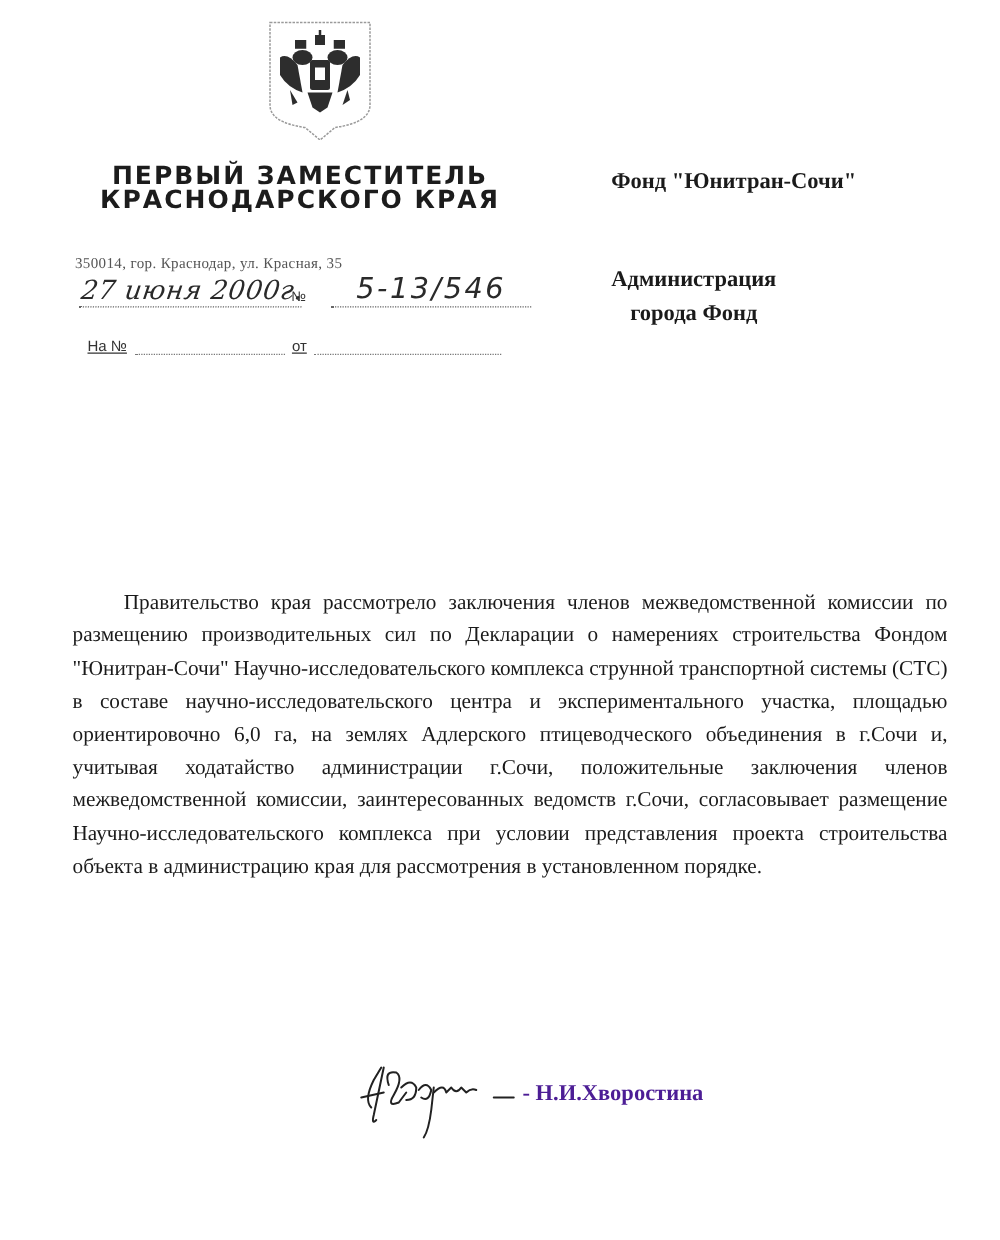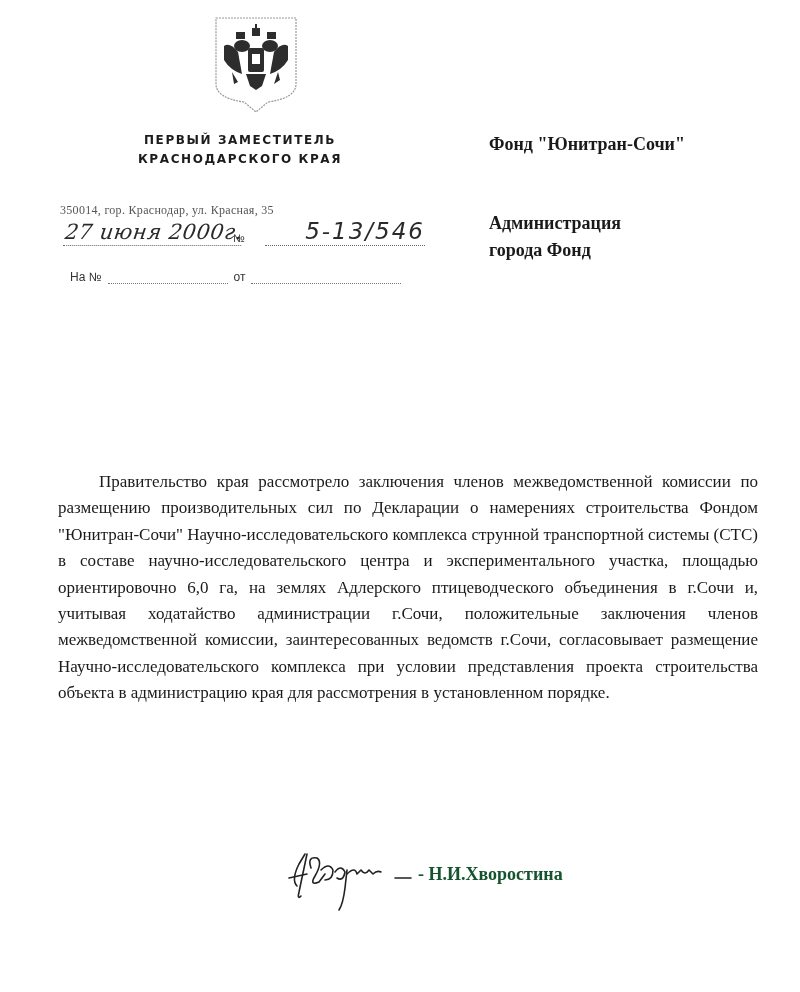--- a/index.html
+++ b/index.html
@@ -21,21 +21,21 @@
     .emblem {
       left: 212px; top: 12px; width: 88px; height: 100px;
     }
 
     
     .sender-title {
       left: 60px; top: 131px; width: 360px;
       text-align: center;
       font-family: "DejaVu Sans", sans-serif;
       font-weight: bold;
-      font-size: 12px;
+      font-size: 20px;
       line-height: 19px;
       letter-spacing: 1.6px;
       color: #1c1c1c;
     }
     .sender-address {
       left: 60px; top: 203px; width: 360px;
       text-align: left;
       font-family: "Liberation Serif", serif;
       font-size: 12px;
       color: #555;
@@ -63,46 +63,46 @@
     }
     .reg-number {
       position: absolute; left: 210px; top: 0px; width: 160px;
       font-family: "DejaVu Sans", sans-serif;
       font-style: italic;
       font-size: 23px;
       color: #2a2a2a;
       letter-spacing: 2px;
       border-bottom: 1px dotted #666;
       padding-bottom: 1px;
-      text-align: right;
+      text-align: center;
     }
     .ref-line {
       left: 70px; top: 270px; width: 350px;
       font-family: "Liberation Sans", sans-serif;
       font-size: 12px;
       color: #333;
-      display: flex; align-items: flex-end; gap: 6px;
+      display: flex; align-items: flex-end; gap: 6px; text-decoration: underline;
     }
     .ref-dots {
       display: inline-block;
       border-bottom: 1px dotted #777;
       height: 10px;
     }
 
     
     .recipient {
       left: 489px;
       font-family: "Liberation Serif", serif;
       font-weight: bold;
       font-size: 18px;
       line-height: 27px;
       color: #1a1a1a;
     }
     .recipient-1 { top: 131px; }
-    .recipient-2 { top: 210px; }
+    .recipient-2 { top: 210px; text-align: center; }
 
     
     .body-text {
       left: 58px; top: 469px; width: 700px;
       font-family: "Liberation Serif", serif;
       font-size: 17px;
       line-height: 26.4px;
       text-align: justify;
       text-indent: 41px;
       color: #1a1a1a;
@@ -111,21 +111,21 @@
 
     
     .signature {
       left: 285px; top: 848px; width: 140px; height: 64px;
     }
     .signer {
       left: 418px; top: 864px;
       font-family: "Liberation Serif", serif;
       font-weight: bold;
       font-size: 18px;
-      color: #14532d;
+      color: #4c1d95;
     }
   </style>
 </head>
 <body>
 
 <div class="abs emblem">
   <svg width="88" height="100" viewBox="0 0 88 100">
     <path d="M4 6 L84 6 L84 72 Q84 86 56 90 L44 100 L32 90 Q4 86 4 72 Z" fill="none" stroke="#9a9a9a" stroke-width="1.2" stroke-dasharray="2 1"></path>
     <g fill="#2d2d2d">
       <rect x="40" y="16" width="8" height="8"></rect>

